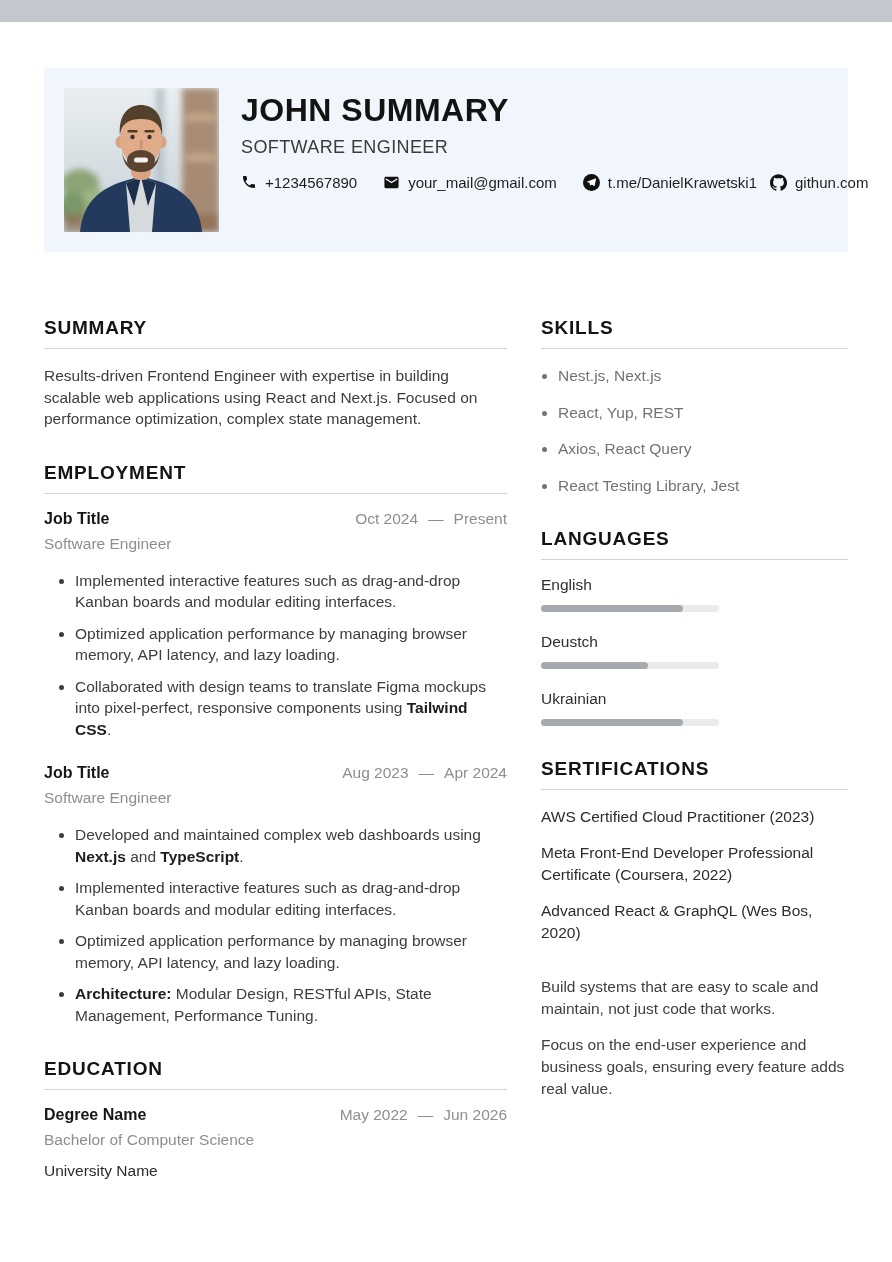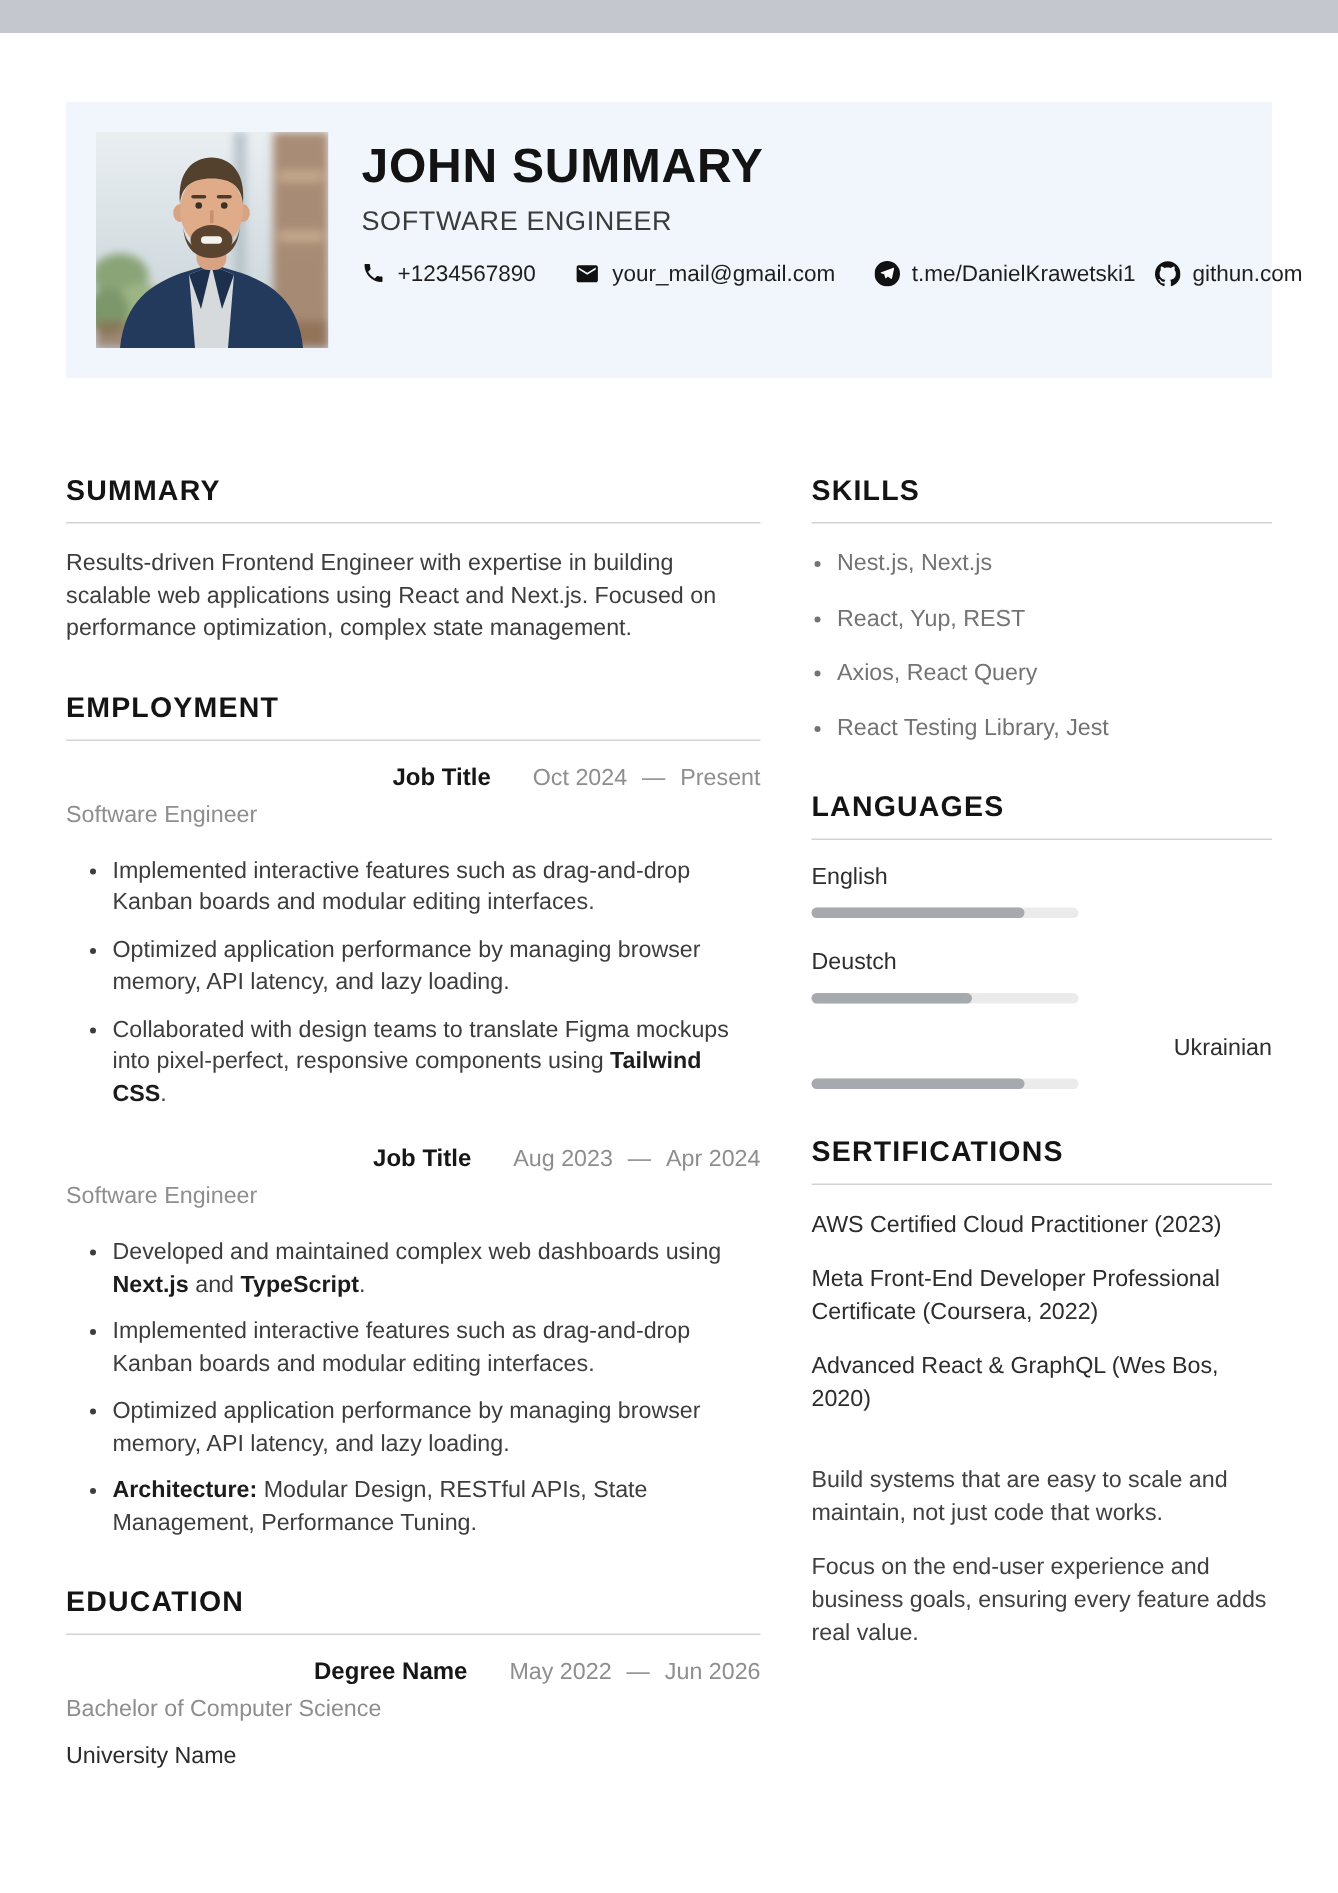--- a/index.html
+++ b/index.html
@@ -72,38 +72,38 @@
     letter-spacing: 0.8px;
     margin: 0 0 16px 0;
     padding-bottom: 9px;
     border-bottom: 1px solid #d3d3d3;
   }
 
   .body-text { font-size: 15.5px; line-height: 21.5px; color: #3d3d3d; margin: 0; }
 
   
   .entry { margin-bottom: 24px; }
-  .entry-head { display: flex; justify-content: flex-end; align-items: baseline; gap: 28px; }
+  .entry-head { display: flex; justify-content: space-between; align-items: baseline; gap: 28px; }
   .entry-title { font-size: 16px; font-weight: bold; color: #161616; }
   .entry-dates { display: flex; gap: 10px; font-size: 15.5px; color: #8e8e8e; white-space: nowrap; }
   .entry-sub { margin-top: 7px; font-size: 15.5px; color: #8e8e8e; }
   .bullets { margin: 17px 0 0 0; padding-left: 31px; }
   .bullets li { font-size: 15.5px; line-height: 21.5px; color: #3d3d3d; margin-bottom: 10px; }
   .bullets li:last-child { margin-bottom: 0; }
   .bullets li b, .body-text b { color: #1c1c1c; }
   .school-name { margin-top: 13px; font-size: 15.5px; color: #2c2c2c; }
 
   
   .skills-list { margin: 0; padding-left: 17px; }
   .skills-list li { font-size: 15.5px; color: #737373; line-height: 21px; margin-bottom: 15.5px; }
   .skills-list li:last-child { margin-bottom: 0; }
 
   
   .lang-item { margin-bottom: 21px; }
-  .lang-item:last-child { margin-bottom: 0; text-align: right; }
+  .lang-item:last-child { margin-bottom: 0; }
   .lang-name { font-size: 15.5px; color: #2e2e2e; }
   .lang-bar-track {
     margin-top: 11px;
     width: 178px;
     height: 7px;
     border-radius: 4px;
     background: #ebebeb;
   }
   .lang-bar-fill {
     height: 7px;

